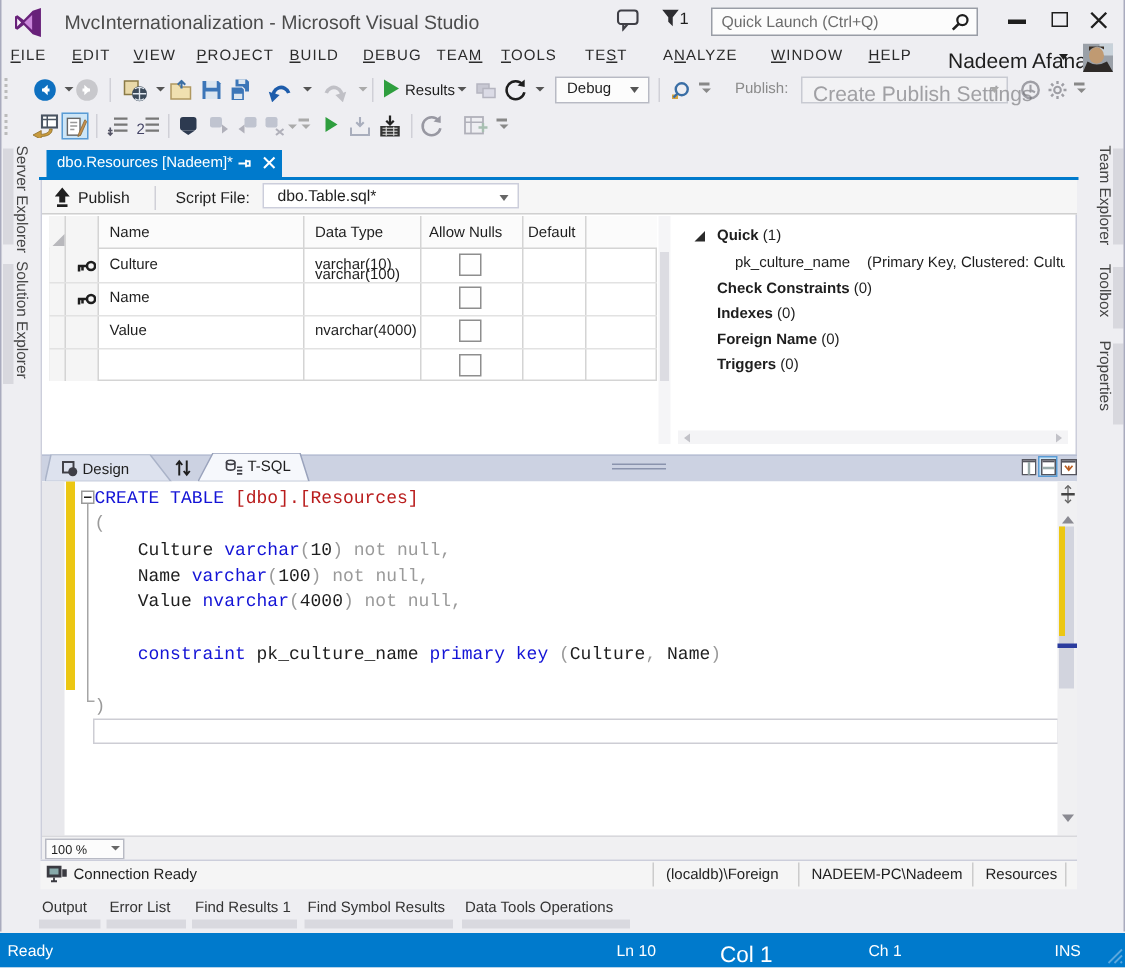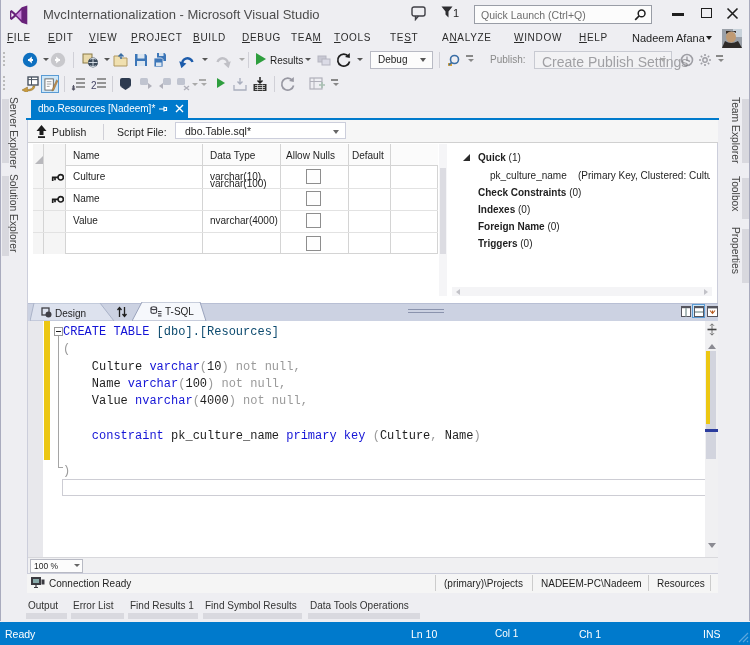--- a/index.html
+++ b/index.html
@@ -46,21 +46,21 @@
  <span class="a" style="left:131px;top:4px"><u>P</u>ROJECT</span>
  <span class="a" style="left:193px;top:4px"><u>B</u>UILD</span>
  <span class="a" style="left:242px;top:4px"><u>D</u>EBUG</span>
  <span class="a" style="left:291px;top:4px">TEA<u>M</u></span>
  <span class="a" style="left:334px;top:4px"><u>T</u>OOLS</span>
  <span class="a" style="left:390px;top:4px">TE<u>S</u>T</span>
  <span class="a" style="left:442px;top:4px">A<u>N</u>ALYZE</span>
  <span class="a" style="left:514px;top:4px"><u>W</u>INDOW</span>
  <span class="a" style="left:579px;top:4px"><u>H</u>ELP</span>
 </div>
-<div class="a" style="left:632px;top:32px;font-size:11px;color:#1e1e1e">Nadeem Afana</div>
+<div class="a" style="left:632px;top:32px;font-size:14px;color:#1e1e1e">Nadeem Afana</div>
 <div class="a" style="left:706px;top:36px;width:0;height:0;border-left:3.5px solid transparent;border-right:3.5px solid transparent;border-top:4px solid #1e1e1e"></div>
 <svg class="a" style="left:722px;top:29px" width="20" height="19" viewBox="0 0 20 19">
  <rect width="20" height="19" fill="#9aa0a8"></rect>
  <rect x="11" y="0" width="9" height="8" fill="#c8d2da"></rect>
  <ellipse cx="9" cy="8" rx="5" ry="5.5" fill="#c09a72"></ellipse>
  <path d="M4 5 Q9 0 14 4 L14 2 L4 2 Z" fill="#3a2e24"></path>
  <path d="M0 19 L3 12 Q9 16 16 12 L20 19 Z" fill="#2e2a28"></path>
 </svg>
 
 <div class="a" style="left:0;top:48px;width:750px;height:24px;background:#eeeef2"></div>
@@ -361,21 +361,21 @@
  <div class="a" style="left:28px;top:321px;width:15px;height:236px;background:#e8e8ec"></div>
 
  <div class="a" style="left:44px;top:321px;width:6px;height:139px;background:#ecc713"></div>
 
  <div class="a" style="left:58px;top:335px;width:1px;height:133px;background:#a5a5a5"></div>
  <div class="a" style="left:58px;top:467px;width:5px;height:1px;background:#a5a5a5"></div>
 
  <div class="a" style="left:54px;top:327px;width:9px;height:9px;background:#fff;border:1px solid #9a9a9a"></div>
  <div class="a" style="left:56px;top:331px;width:5px;height:1px;background:#1e1e1e"></div>
 
- <div class="a" style="left:63px;top:324px;line-height:17.33px;white-space:pre"><span style="color:#1414d6">CREATE TABLE</span><span style="color:#0c4a6e"> [dbo].[Resources]</span>
+ <div class="a" style="left:63px;top:324px;line-height:17.33px;white-space:pre"><span style="color:#1414d6">CREATE TABLE</span><span style="color:#b91c1c"> [dbo].[Resources]</span>
 <span style="color:#9a9a9a">(</span>
 <span style="color:#1e1e1e">    Culture </span><span style="color:#1414d6">varchar</span><span style="color:#9a9a9a">(</span><span style="color:#1e1e1e">10</span><span style="color:#9a9a9a">)</span><span style="color:#9a9a9a"> not null,</span>
 <span style="color:#1e1e1e">    Name </span><span style="color:#1414d6">varchar</span><span style="color:#9a9a9a">(</span><span style="color:#1e1e1e">100</span><span style="color:#9a9a9a">)</span><span style="color:#9a9a9a"> not null,</span>
 <span style="color:#1e1e1e">    Value </span><span style="color:#1414d6">nvarchar</span><span style="color:#9a9a9a">(</span><span style="color:#1e1e1e">4000</span><span style="color:#9a9a9a">)</span><span style="color:#9a9a9a"> not null,</span>
 
 <span style="color:#1e1e1e">    </span><span style="color:#1414d6">constraint</span><span style="color:#1e1e1e"> pk_culture_name </span><span style="color:#1414d6">primary key</span><span style="color:#9a9a9a"> (</span><span style="color:#1e1e1e">Culture</span><span style="color:#9a9a9a">,</span><span style="color:#1e1e1e"> Name</span><span style="color:#9a9a9a">)</span>
 
 <span style="color:#9a9a9a">)</span></div>
 
  <div class="a" style="left:62px;top:479px;width:644px;height:17px;border:1px solid #cdcdd4"></div>
@@ -402,21 +402,21 @@
 
  <div class="a" style="left:27px;top:573px;width:691px;height:20px;background:#f5f5f5;border-top:1px solid #cccedb"></div>
  <svg class="a" style="left:31px;top:577px" width="14" height="12" viewBox="0 0 14 12">
   <rect x="0.5" y="0.5" width="9" height="7" fill="#3a3a40" stroke="#3a3a40"></rect>
   <rect x="2" y="2" width="6" height="4" fill="#8aa"></rect>
   <path d="M3 10.5 L7 10.5 M5 8 L5 10.5" stroke="#3a3a40" stroke-width="1.2"></path>
   <rect x="10.5" y="2.5" width="3" height="5" fill="#3a3a40"></rect>
  </svg>
  <div class="a t10" style="left:49px;top:578px">Connection Ready</div>
  <div class="a" style="left:435px;top:575px;width:1px;height:16px;background:#ccc"></div>
- <div class="a t10" style="left:444px;top:578px">(primary)\Projects</div>
+ <div class="a t10" style="left:444px;top:578px">(localdb)\Foreign</div>
  <div class="a" style="left:532px;top:575px;width:1px;height:16px;background:#ccc"></div>
  <div class="a t10" style="left:541px;top:578px">NADEEM-PC\Nadeem</div>
  <div class="a" style="left:648px;top:575px;width:1px;height:16px;background:#ccc"></div>
  <div class="a t10" style="left:657px;top:578px">Resources</div>
  <div class="a" style="left:710px;top:575px;width:1px;height:16px;background:#ccc"></div>
 
  <div class="a" style="left:0;top:593px;width:750px;height:28px;background:#eeeef2"></div>
  <div class="a" style="left:28px;top:600px;font-size:10px;color:#333">Output</div>
  <div class="a" style="left:73px;top:600px;font-size:10px;color:#333">Error List</div>
  <div class="a" style="left:130px;top:600px;font-size:10px;color:#333">Find Results 1</div>
@@ -424,21 +424,21 @@
  <div class="a" style="left:310px;top:600px;font-size:10px;color:#333">Data Tools Operations</div>
  <div class="a" style="left:26px;top:613px;width:41px;height:6px;background:#d9d9df"></div>
  <div class="a" style="left:71px;top:613px;width:53px;height:6px;background:#d9d9df"></div>
  <div class="a" style="left:128px;top:613px;width:70px;height:6px;background:#d9d9df"></div>
  <div class="a" style="left:203px;top:613px;width:99px;height:6px;background:#d9d9df"></div>
  <div class="a" style="left:308px;top:613px;width:112px;height:6px;background:#d9d9df"></div>
 
  <div class="a" style="left:0;top:622px;width:750px;height:23px;background:#007acc"></div>
  <div class="a" style="left:5px;top:628px;font-size:10.5px;color:#fff">Ready</div>
  <div class="a" style="left:411px;top:628px;font-size:10.5px;color:#fff">Ln 10</div>
- <div class="a" style="left:495px;top:628px;font-size:10px;color:#fff">Col 1</div>
+ <div class="a" style="left:480px;top:628px;font-size:15px;color:#fff">Col 1</div>
  <div class="a" style="left:579px;top:628px;font-size:10.5px;color:#fff">Ch 1</div>
  <div class="a" style="left:703px;top:628px;font-size:10.5px;color:#fff">INS</div>
 </div>
 
 <div class="a" style="left:2px;top:99px;width:7px;height:64px;background:#d8d8de"></div>
 <div class="a" style="left:8px;top:97px;font-size:10.3px;color:#444;writing-mode:vertical-rl">Server Explorer</div>
 <div class="a" style="left:2px;top:176px;width:7px;height:80px;background:#d8d8de"></div>
 <div class="a" style="left:8px;top:174px;font-size:10.3px;color:#444;writing-mode:vertical-rl">Solution Explorer</div>
 <div class="a" style="left:742px;top:99px;width:7px;height:64px;background:#d8d8de"></div>
 <div class="a" style="left:730px;top:97px;font-size:10.3px;color:#444;writing-mode:vertical-rl">Team Explorer</div>

